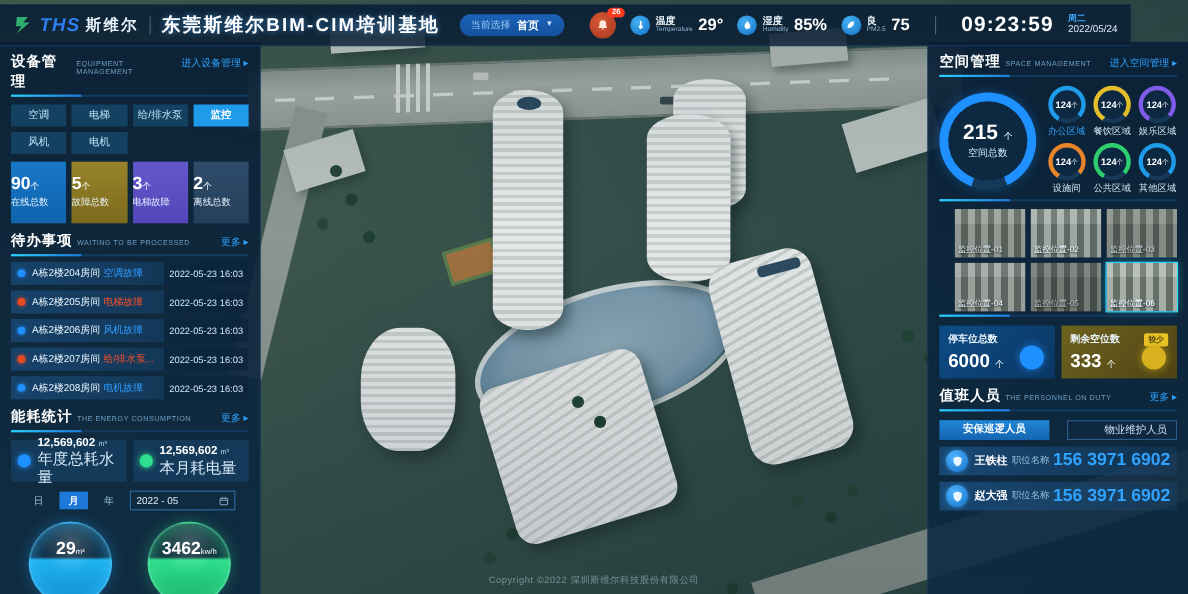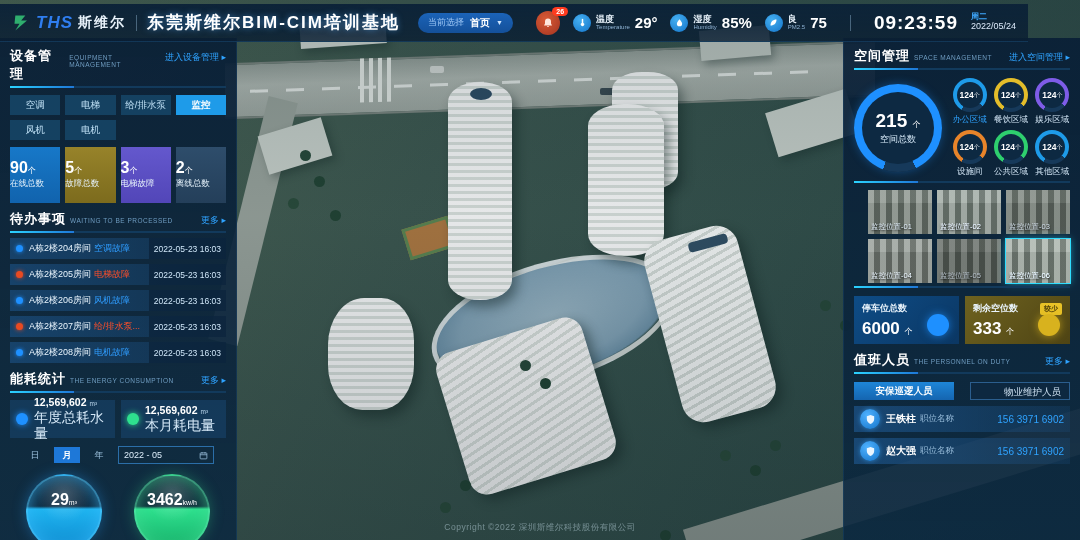--- a/index.html
+++ b/index.html
@@ -163,21 +163,21 @@
 
   
   .ptabs { display:grid; grid-template-columns:1fr 1fr; gap:16px; margin-top:8px; }
   .ptab { height:18px; line-height:18px; text-align:center; font-size:9.5px; cursor:pointer; }
   .ptab.on { background:linear-gradient(180deg,#1e86d8,#1565b0); color:#fff; font-weight:bold; }
   .ptab.off { background:rgba(14,40,66,.6); border:1px solid #2b5e8e; color:#cfe2f2;padding-left:25px; }
   .member { display:flex; align-items:center; height:26px; margin-top:6px; background:linear-gradient(90deg,rgba(32,92,152,.6),rgba(32,92,152,.18)); cursor:pointer; padding-right:6px; }
   .av { width:20px; height:20px; border-radius:50%; background:radial-gradient(circle at 38% 32%,#4fb2ff,#1373c8); margin:0 6px; display:flex; align-items:center; justify-content:center; flex:none; box-shadow:0 0 5px rgba(60,170,255,.6); }
   .mb-name { font-size:10px; font-weight:bold; color:#fff; white-space:nowrap; }
   .mb-role { font-size:8.5px; color:#9cc0de; margin-left:4px; white-space:nowrap; }
-  .mb-phone { margin-left:auto; font-size:10px; font-weight:normal; color:#2fa3ff; white-space:nowrap; }
+  .mb-phone { margin-left:auto; font-size:16px; font-weight:bold; color:#2fa3ff; white-space:nowrap; }
 
   .footer { position:absolute; bottom:6px; left:237px; right:237px; text-align:center; z-index:45; font-size:8.5px; color:rgba(205,228,240,.45); letter-spacing:.5px; }
 </style>
 </head>
 <body>
 
 <div class="stage">
 
   <div id="scene">
     <div class="road-top"></div>

